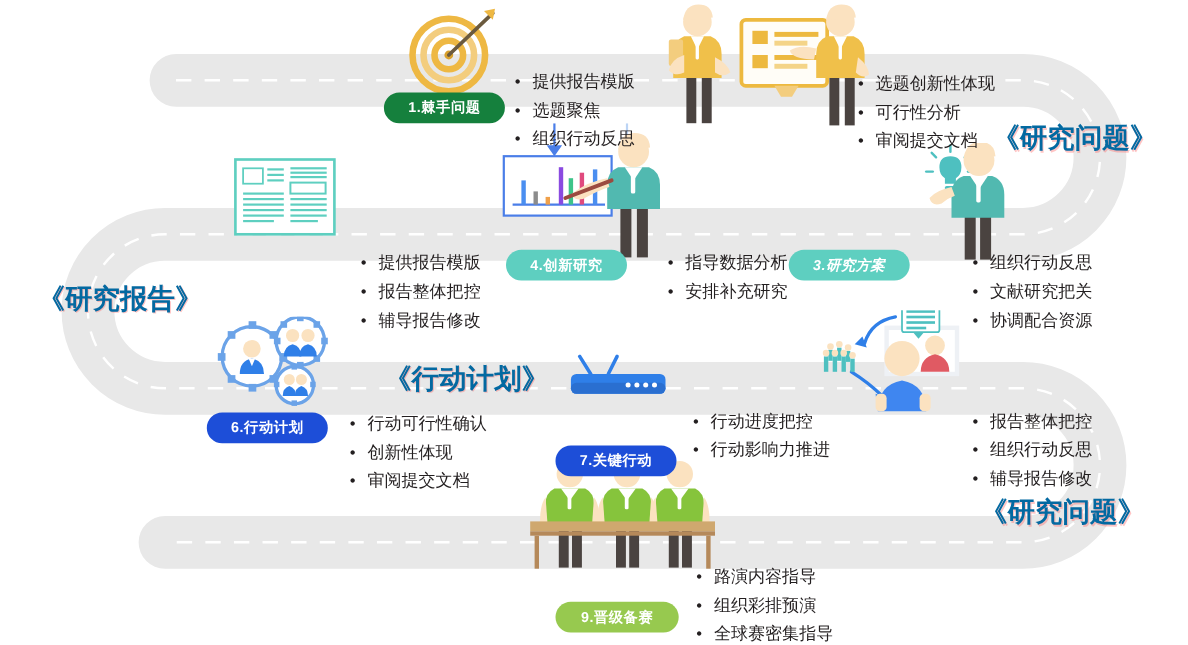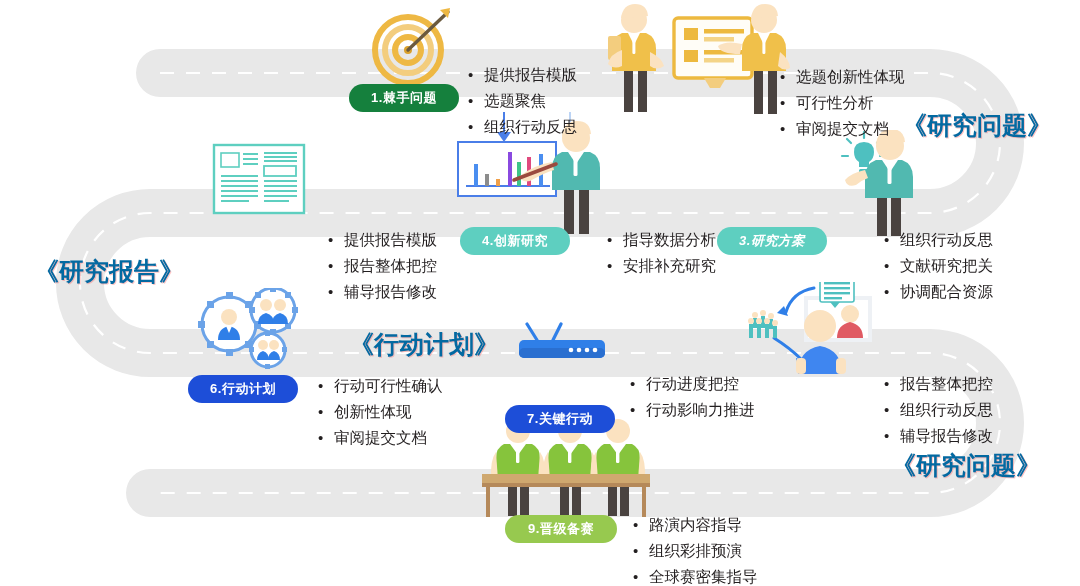--- a/index.html
+++ b/index.html
@@ -23,21 +23,21 @@
     color: #ffffff;
     font-size: 13px;
     font-weight: bold;
     display: flex; align-items: center; justify-content: center;
     letter-spacing: .5px;
     white-space: nowrap;
   }
   .pill.yellow { background: #15803d; }
   .pill.teal   { background: #5ecfc0; }
   .pill.blue   { background: #1d4ed8; }
-  .pill.green  { background: #90c council; }
+  .pill.green  { background: #90c council; margin-top: 32px; }
   .pill.green  { background: #93c councilf; }
   .pill.green  { background: #97c94f; }
 
   .bullets {
     position: absolute;
     font-size: 15.5px;
     color: #231f20;
     line-height: 26px;
     white-space: nowrap;
   }

